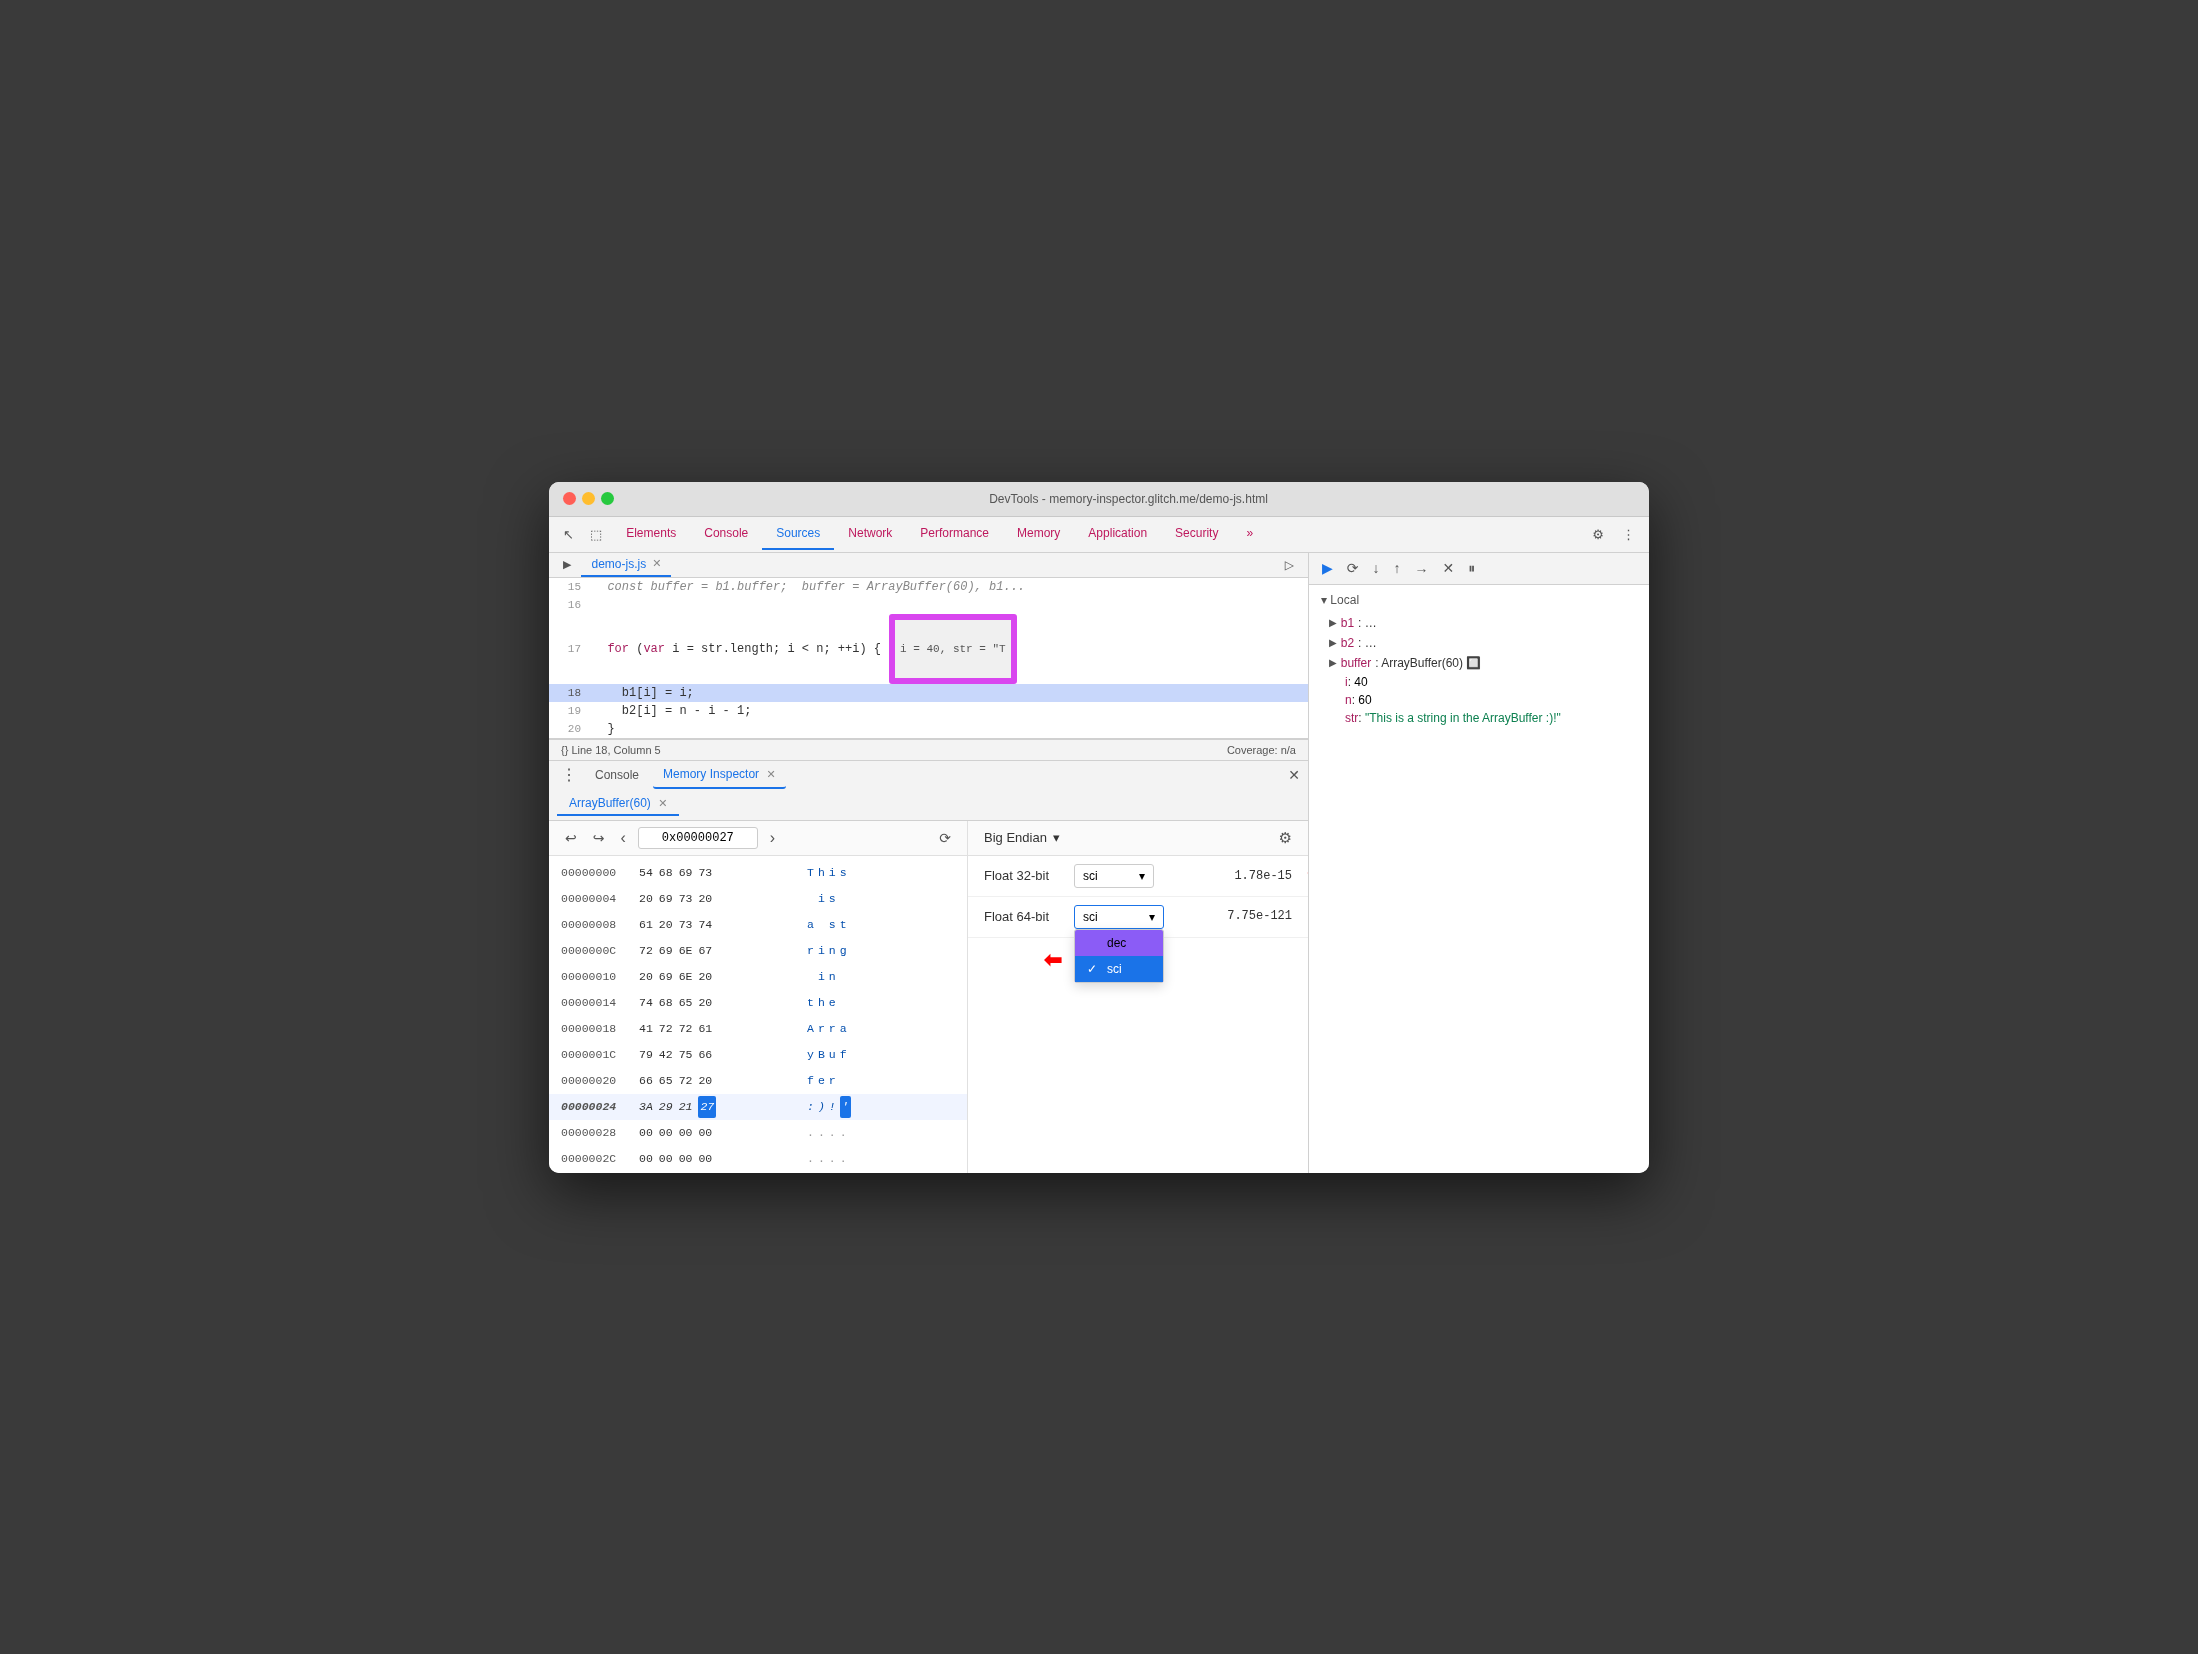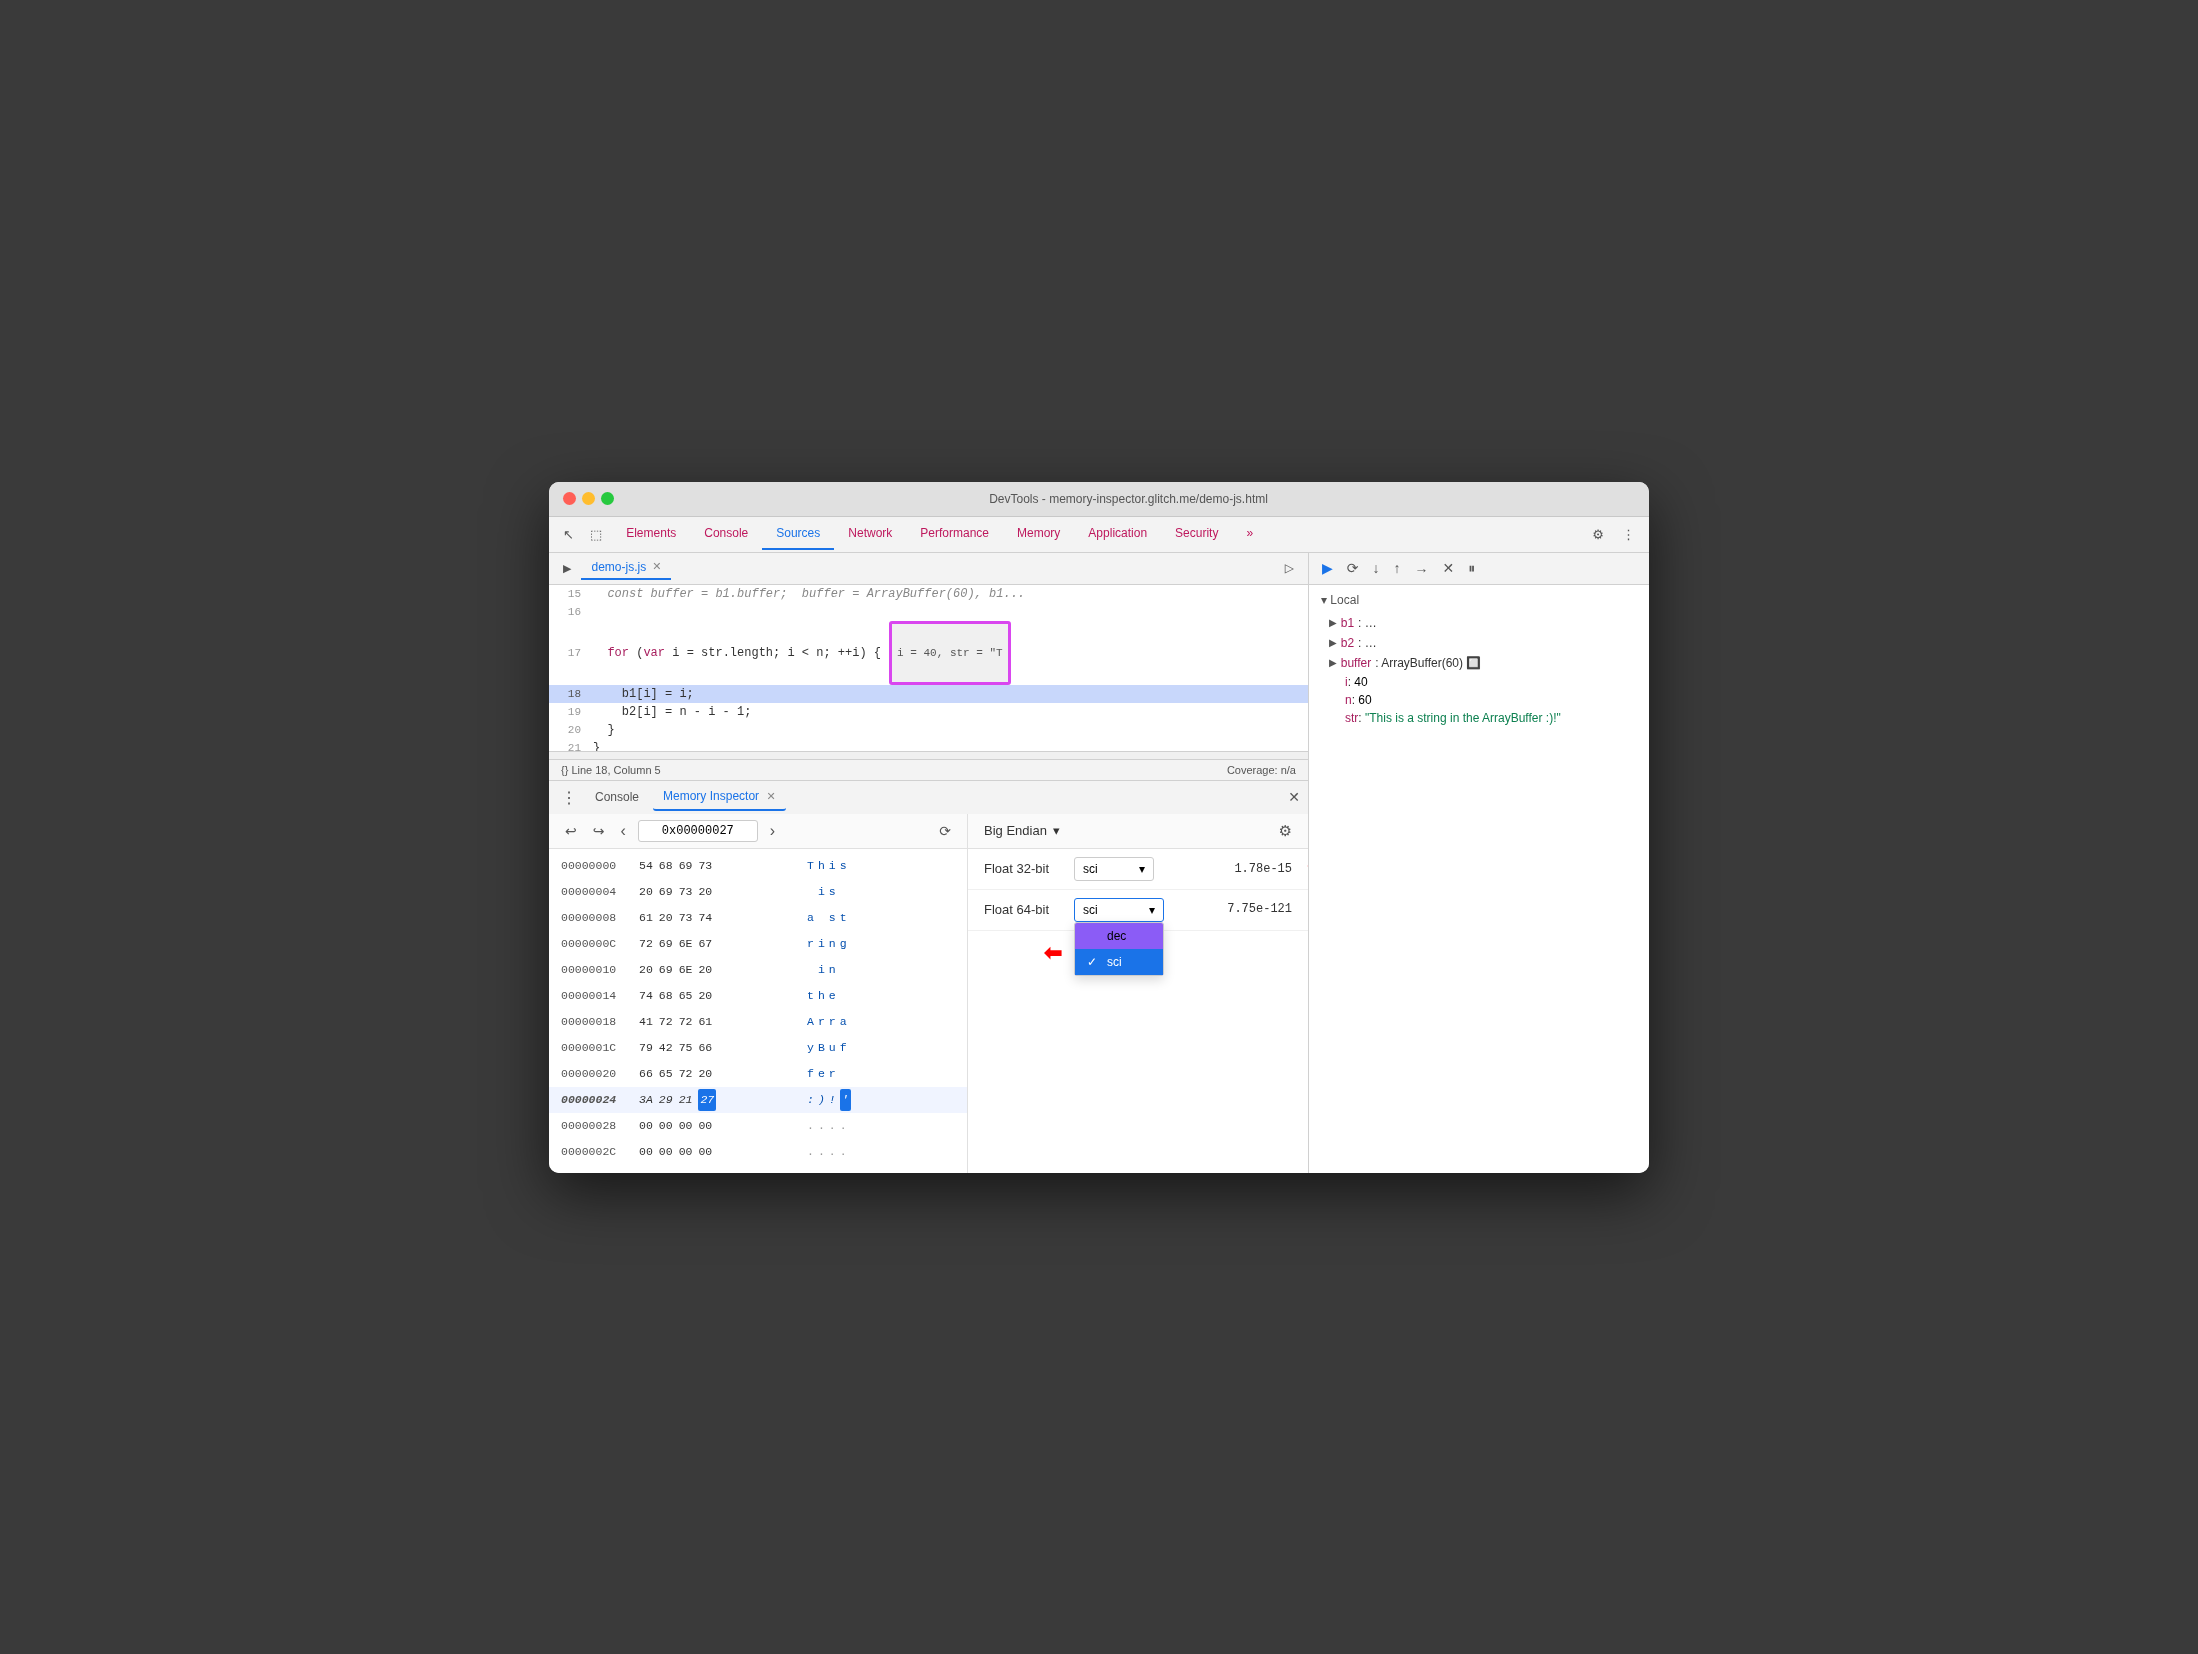--- a/index.html
+++ b/index.html
@@ -110,21 +110,21 @@
       text-align: right;
       color: #999;
       margin-right: 12px;
       user-select: none;
       font-size: 11px;
     }
     .source-line.highlighted .line-num { color: #555; }
     .code-text { color: #333; }
     .code-tooltip {
       background: #f0f0f0;
-      border: 3px solid #d946ef;
+      border: 6px solid #d946ef;
       border-radius: 3px;
       padding: 20px 5px;
       font-size: 11px;
       margin-left: 8px;
       color: #555;
     }
     .scrollbar-area {
       height: 8px;
       background: #f0f0f0;
       border-top: 1px solid #d0d0d0;
@@ -516,20 +516,26 @@
         <div class="bottom-tab">Console</div>
         <div class="bottom-tab active" style="border-bottom:2px solid #1a73e8; color:#1a73e8; padding:6px 10px;">
           Memory Inspector
           <span class="bottom-tab-close">✕</span>
         </div>
         <button class="close-panel-btn">✕</button>
       </div>
 
       <div class="memory-inspector">
 
+        <div class="memory-tab-bar">
+          <div class="memory-tab">
+            <span>ArrayBuffer(60)</span>
+            <span class="memory-tab-close">✕</span>
+          </div>
+        </div>
 
         <div class="memory-content">
 
           <div class="hex-panel">
             <div class="hex-toolbar">
               <button class="hex-nav-btn">↩</button>
               <button class="hex-nav-btn">↪</button>
               <button class="hex-nav-btn" style="font-size:16px;">‹</button>
               <input class="hex-addr-input" value="0x00000027" style="">
               <button class="hex-nav-btn" style="font-size:16px;">›</button>

